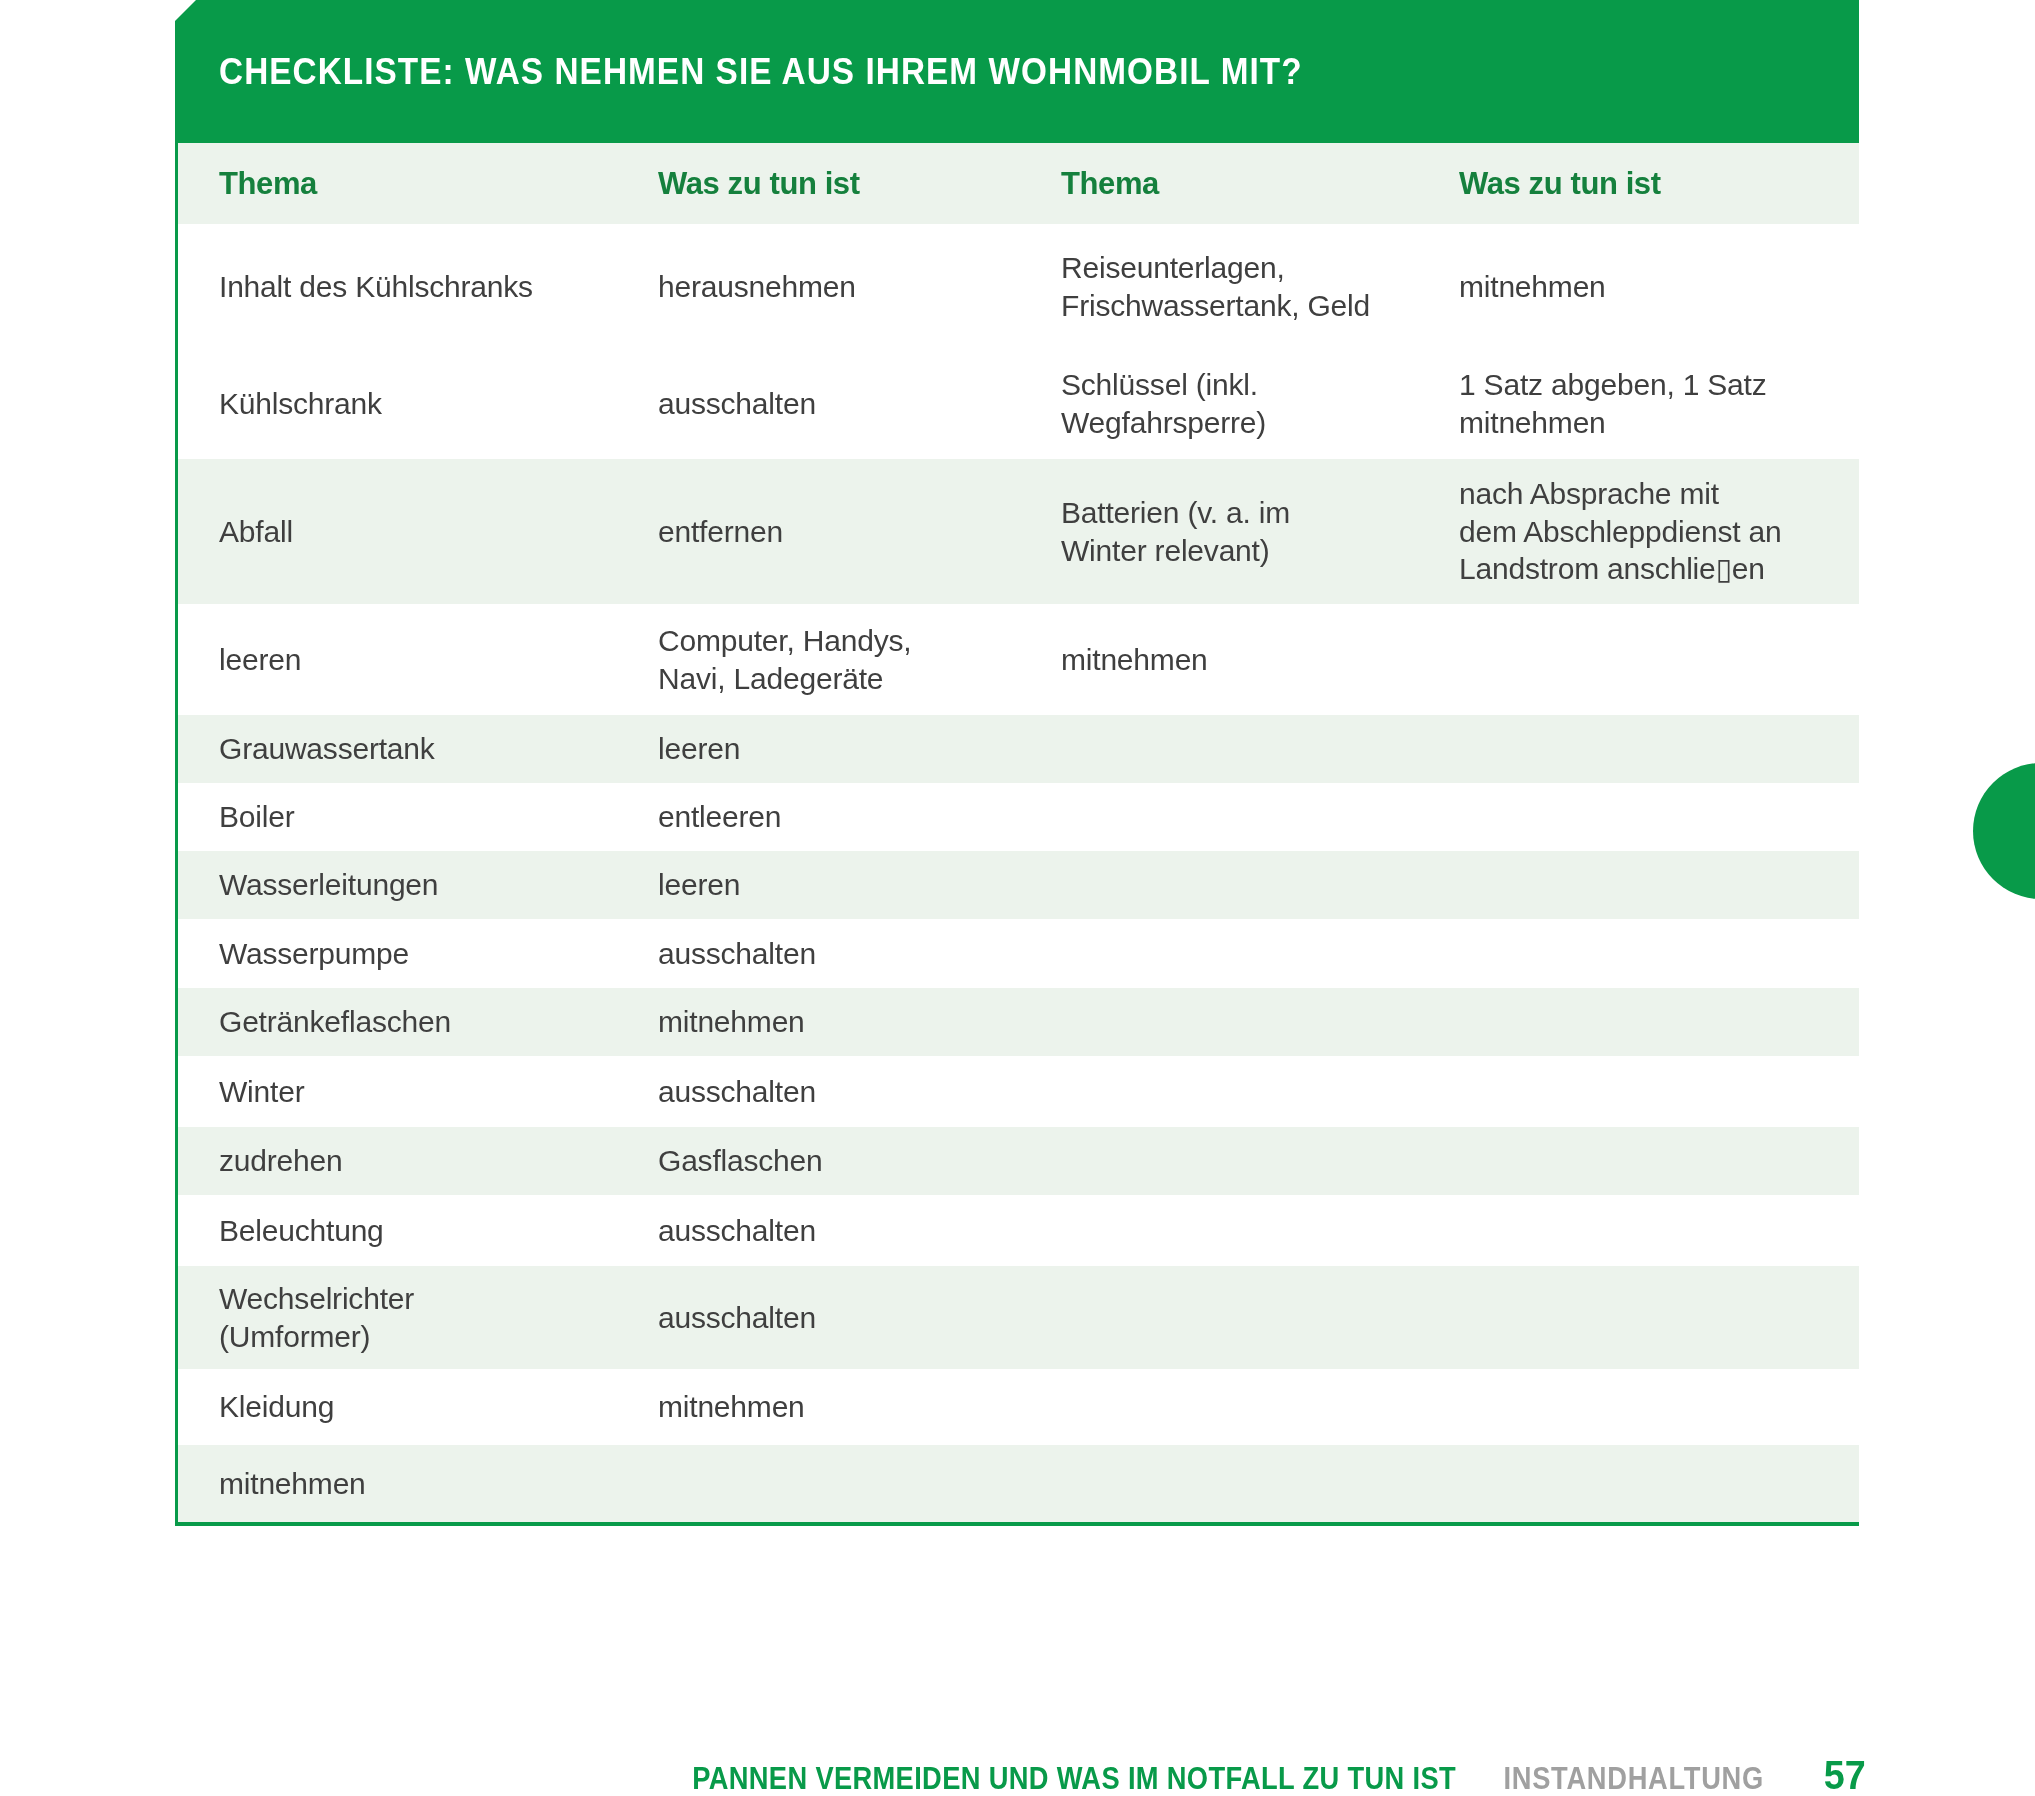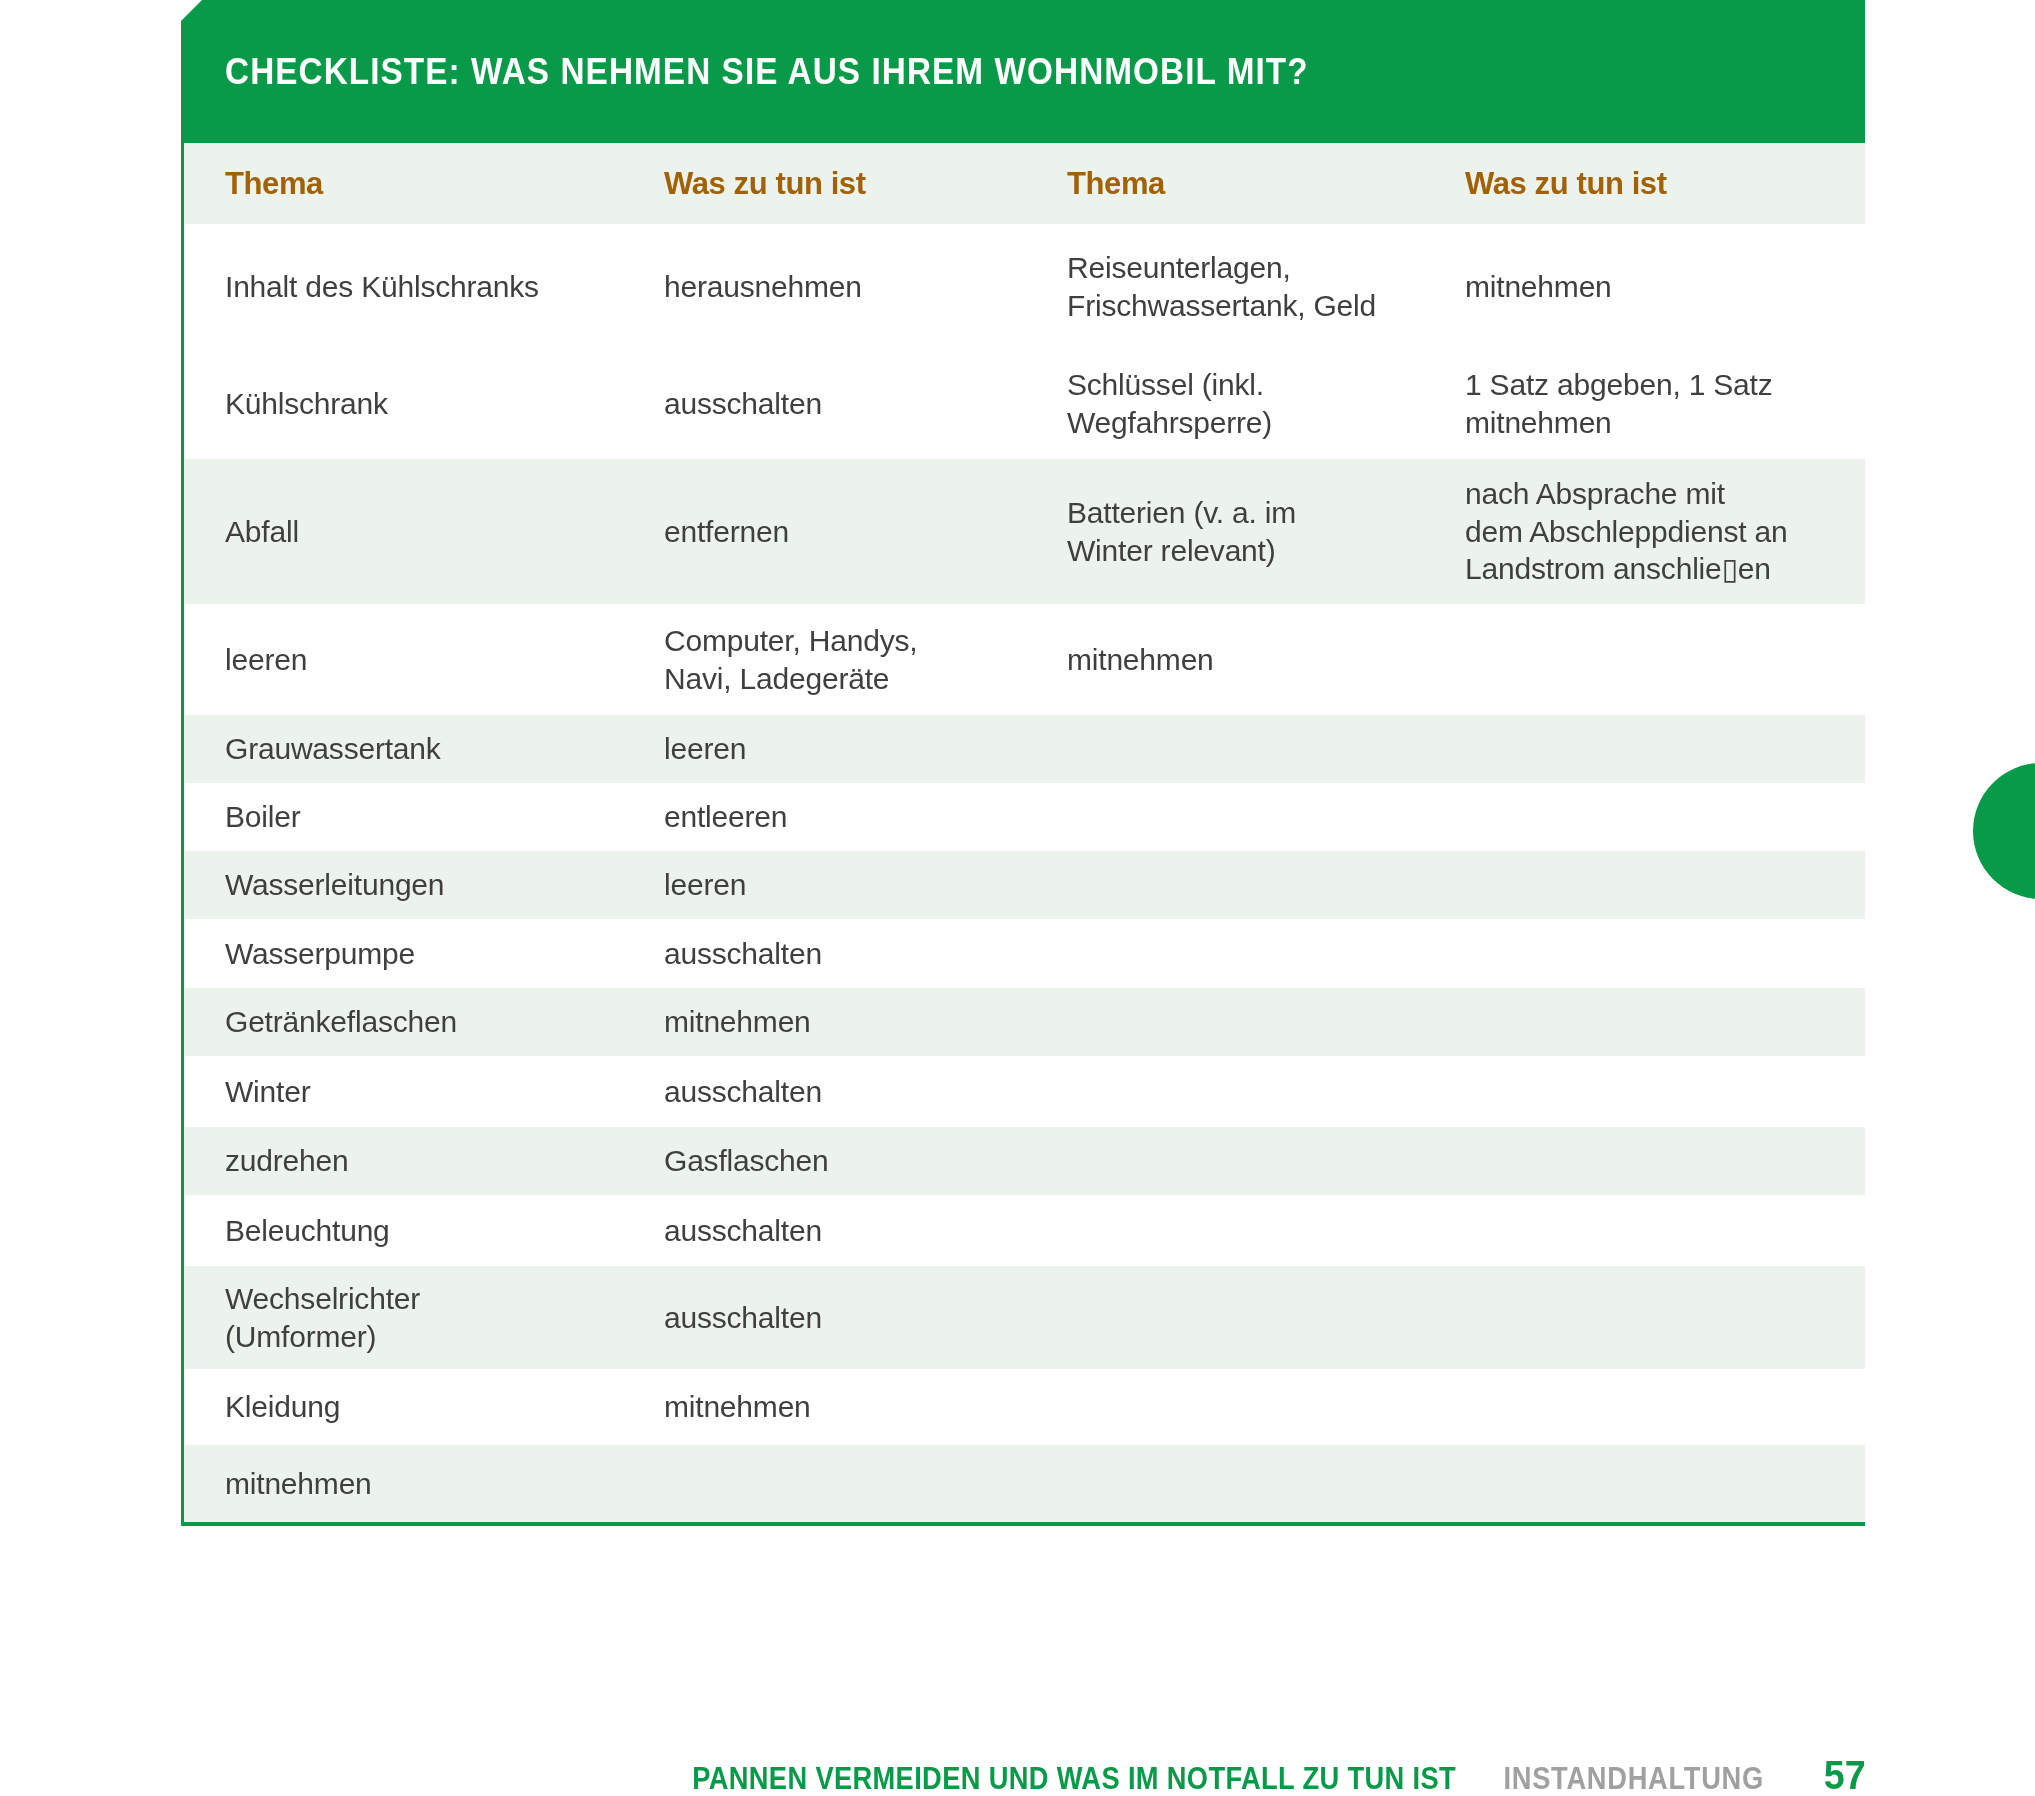--- a/index.html
+++ b/index.html
@@ -11,21 +11,21 @@
     position: relative;
     width: 2035px;
     height: 1796px;
     overflow: hidden;
     font-family: "Liberation Sans", "DejaVu Sans", sans-serif;
   }
 
   
   .sheet {
     position: absolute;
-    left: 181px;
+    left: 175px;
     top: 0;
     width: 1684px;
     box-sizing: border-box;
     border-left: 3.1px solid var(--green, #089a49);
     border-bottom: 4.7px solid var(--green, #089a49);
     clip-path: polygon(21px 0, 100% 0, 100% 100%, 0 100%, 0 21px);
     background: #ffffff;
   }
 
   .title-band {
@@ -55,21 +55,21 @@
   .grid-row.alt {
     background: var(--lightgreen, #ecf3ec);
   }
 
   .head-row {
     min-height: 81px;
   }
   .head-cell {
     font-size: 31px;
     font-weight: bold;
-    color: #a16207;
+    color: #15803d;
     letter-spacing: -0.4px;
     padding-right: 23.5px;
   }
 
   .row {
     min-height: 68px;
   }
   .cell {
     font-size: 30px;
     color: #3f3f3f;

